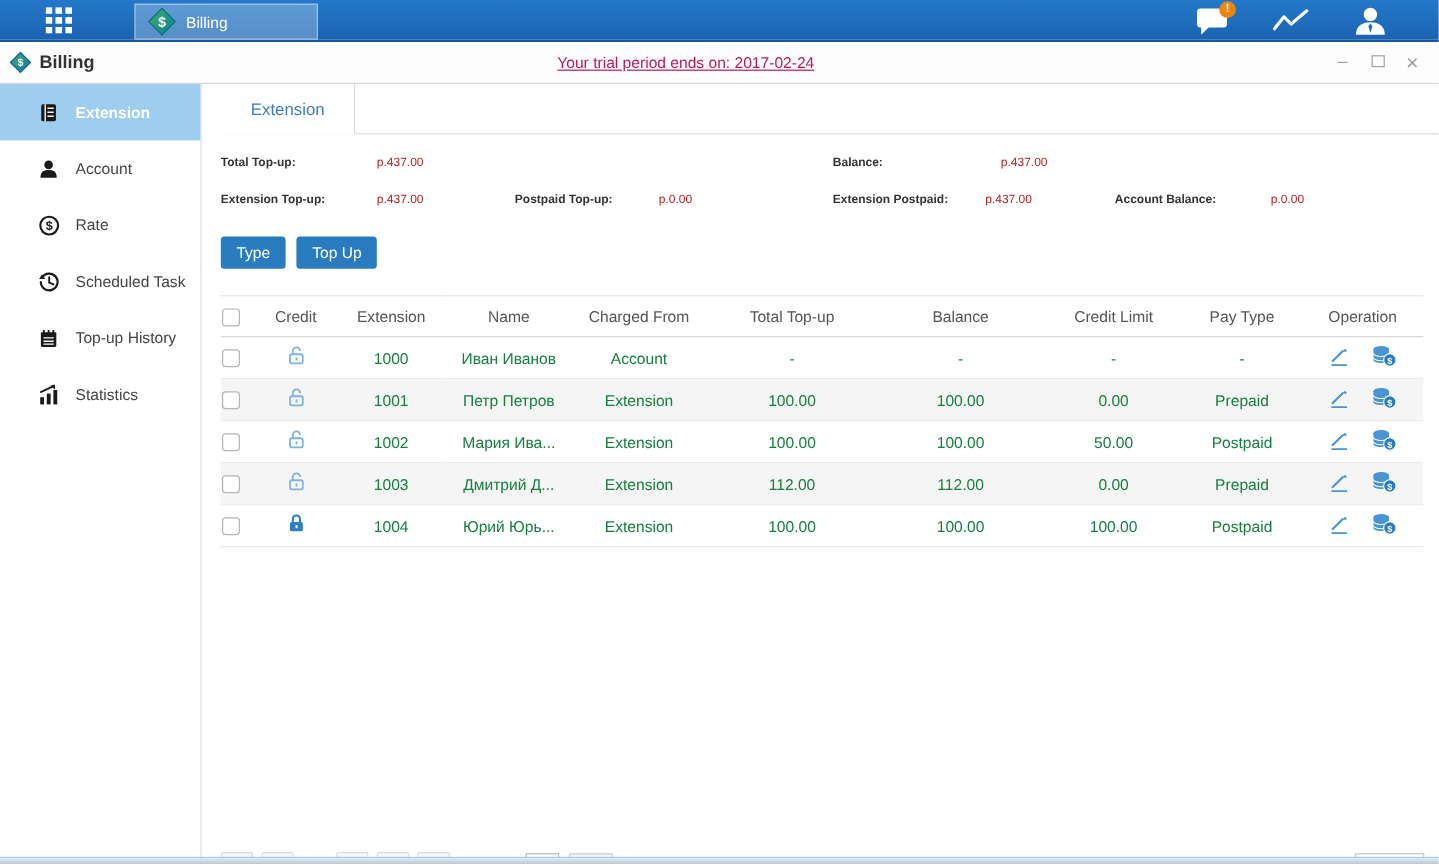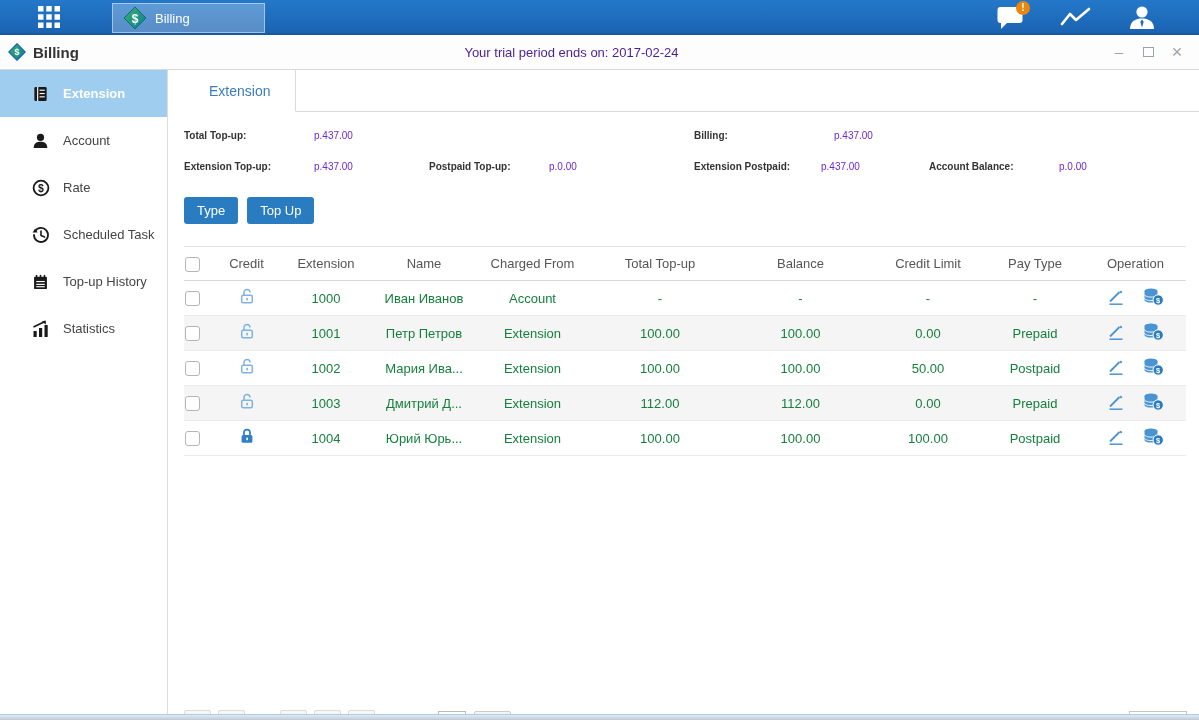--- a/index.html
+++ b/index.html
@@ -12,21 +12,21 @@
   .app-tab { position:absolute; left:112px; top:3px; height:30px; width:153px; background:rgba(255,255,255,.27); border:1px solid rgba(255,255,255,.45); display:flex; align-items:center; padding-left:10px; gap:8px; }
   .app-tab .label { color:#fff; font-size:13px; }
   .topbar-right { position:absolute; right:40px; top:0; height:35px; display:flex; align-items:center; gap:32px; }
   .tb-icon { position:relative; display:flex; align-items:center; justify-content:center; width:34px; height:30px; cursor:pointer; }
   .badge { position:absolute; top:-2px; right:-3px; width:14px; height:14px; background:#e8860f; border-radius:50%; color:#fff; font-size:10px; font-weight:bold; text-align:center; line-height:14px; }
 
   
   .titlebar { height:35px; background:#fdfdfd; border-bottom:1px solid #d9d9d9; display:flex; align-items:center; position:relative; }
   .titlebar .app-title { margin-left:8px; display:flex; align-items:center; gap:7px; }
   .titlebar .app-title span { font-size:15px; font-weight:bold; color:#333; }
-  .trial-text { position:absolute; left:0; right:56px; text-align:center; font-size:13px; color:#4c1d95; }
+  .trial-text { position:absolute; left:0; right:56px; text-align:center; font-size:13px; color:#be185d;text-decoration:underline; }
   .win-controls { position:absolute; right:14px; display:flex; align-items:center; gap:13px; }
   .wc { color:#9aa2aa; font-size:15px; width:16px; text-align:center; cursor:pointer; line-height:16px; }
   .wc-box { width:11px; height:10px; border:1.5px solid #9aa2aa; display:inline-block; }
 
   
   .body { display:flex; height:679px; }
   .sidebar { width:168px; border-right:1px solid #dcdcdc; background:#fff; flex-shrink:0; }
   .side-item { height:47px; display:flex; align-items:center; padding-left:31px; gap:13px; font-size:13px; color:#444; cursor:pointer; }
   .side-item.active { background:#9fcdf0; color:#fff; font-weight:bold; }
   .side-icon { width:19px; display:flex; justify-content:center; }
@@ -34,21 +34,21 @@
   .content { position:relative; flex:1; padding-left:16px; }
 
   
   .tabbar { display:flex; border-bottom:1px solid #d9d9d9; height:42px; }
   .tab { background:#fff; border-right:1px solid #d9d9d9; border-bottom:1px solid #fff; margin-bottom:-1px; padding:0 25px; line-height:42px; font-size:14px; color:#3a7cbd; cursor:pointer; }
 
   
   .summary { position:relative; margin-top:10px; height:62px; font-size:10px; }
   .summary span { position:absolute; white-space:nowrap; }
   .sum-label { font-weight:bold; color:#333; }
-  .sum-val { color:#6d28d9; }
+  .sum-val { color:#b91c1c; }
   .r1 { top:8px; } .r2 { top:39px; }
 
   
   .actions { margin-top:13px; display:flex; gap:9px; }
   .btn-blue { background:#2a7cc0; color:#fff; border:none; font-size:13px; height:27px; padding:0 13px; border-radius:3px; font-family:inherit; cursor:pointer; }
 
   
   table { border-collapse:collapse; table-layout:fixed; width:1002px; margin-top:22px; font-size:13px; }
   col.c1{width:30px} col.c2{width:65px} col.c3{width:94px} col.c4{width:102px} col.c5{width:115px}
   col.c6{width:140px} col.c7{width:141px} col.c8{width:114px} col.c9{width:100px} col.c10{width:101px}
@@ -227,21 +227,21 @@
     </div>
 
     <div class="content">
       <div class="tabbar">
         <div class="tab">Extension</div>
       </div>
 
       <div class="summary">
         <span class="sum-label r1" style="left:0">Total Top-up:</span>
         <span class="sum-val r1" style="left:130px">p.437.00</span>
-        <span class="sum-label r1" style="left:510px">Billing:</span>
+        <span class="sum-label r1" style="left:510px">Balance:</span>
         <span class="sum-val r1" style="left:650px">p.437.00</span>
 
         <span class="sum-label r2" style="left:0">Extension Top-up:</span>
         <span class="sum-val r2" style="left:130px">p.437.00</span>
         <span class="sum-label r2" style="left:245px">Postpaid Top-up:</span>
         <span class="sum-val r2" style="left:365px">p.0.00</span>
         <span class="sum-label r2" style="left:510px">Extension Postpaid:</span>
         <span class="sum-val r2" style="left:637px">p.437.00</span>
         <span class="sum-label r2" style="left:745px">Account Balance:</span>
         <span class="sum-val r2" style="left:875px">p.0.00</span>

